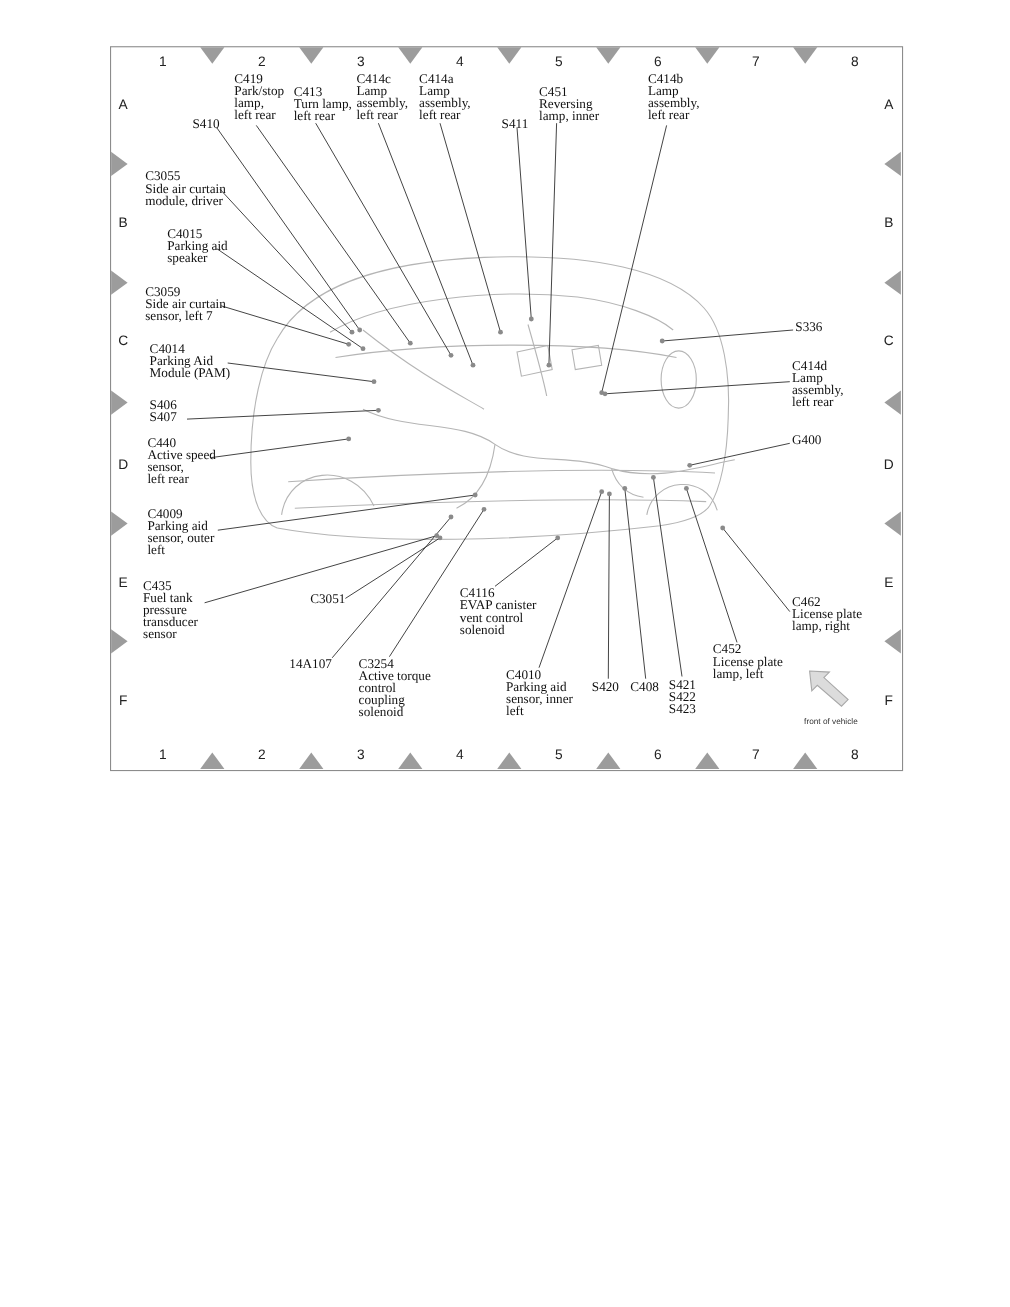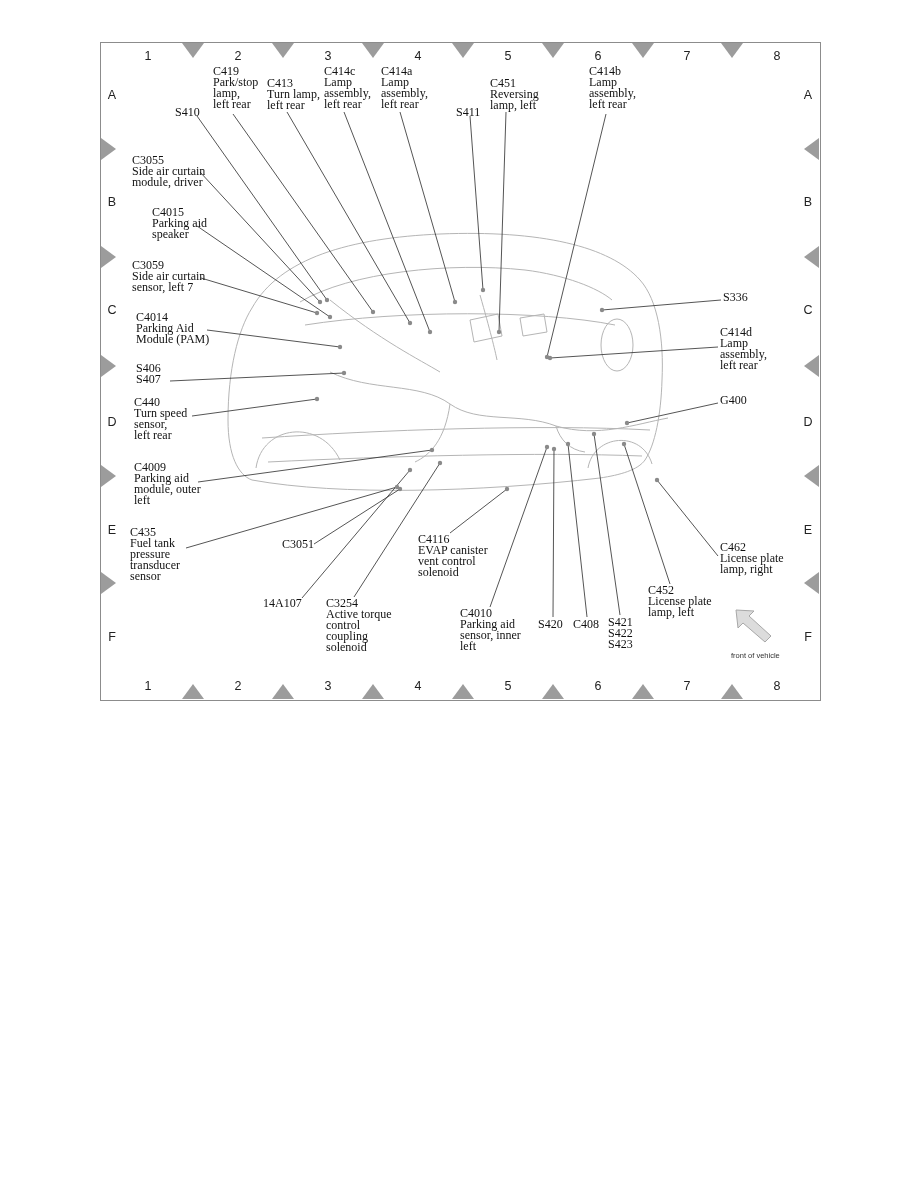--- a/index.html
+++ b/index.html
@@ -132,46 +132,46 @@
 Lamp
 assembly,
 left rear</div>
   <div class="callout" style="left:381px;top:66px">C414a
 Lamp
 assembly,
 left rear</div>
   <div class="callout" style="left:456px;top:107px">S411</div>
   <div class="callout" style="left:490px;top:78px">C451
 Reversing
-lamp, left</div>
+lamp, inner</div>
   <div class="callout" style="left:589px;top:66px">C414b
 Lamp
 assembly,
 left rear</div>
   <div class="callout" style="left:132px;top:155px">C3055
 Side air curtain
 module, driver</div>
   <div class="callout" style="left:152px;top:207px">C4015
 Parking aid
 speaker</div>
   <div class="callout" style="left:132px;top:260px">C3059
 Side air curtain
 sensor, left 7</div>
   <div class="callout" style="left:136px;top:312px">C4014
 Parking Aid
 Module (PAM)</div>
   <div class="callout" style="left:136px;top:363px">S406
 S407</div>
   <div class="callout" style="left:134px;top:397px">C440
-Turn speed
+Active speed
 sensor,
 left rear</div>
   <div class="callout" style="left:134px;top:462px">C4009
 Parking aid
-module, outer
+sensor, outer
 left</div>
   <div class="callout" style="left:130px;top:527px">C435
 Fuel tank
 pressure
 transducer
 sensor</div>
   <div class="callout" style="left:723px;top:292px">S336</div>
   <div class="callout" style="left:720px;top:327px">C414d
 Lamp
 assembly,

